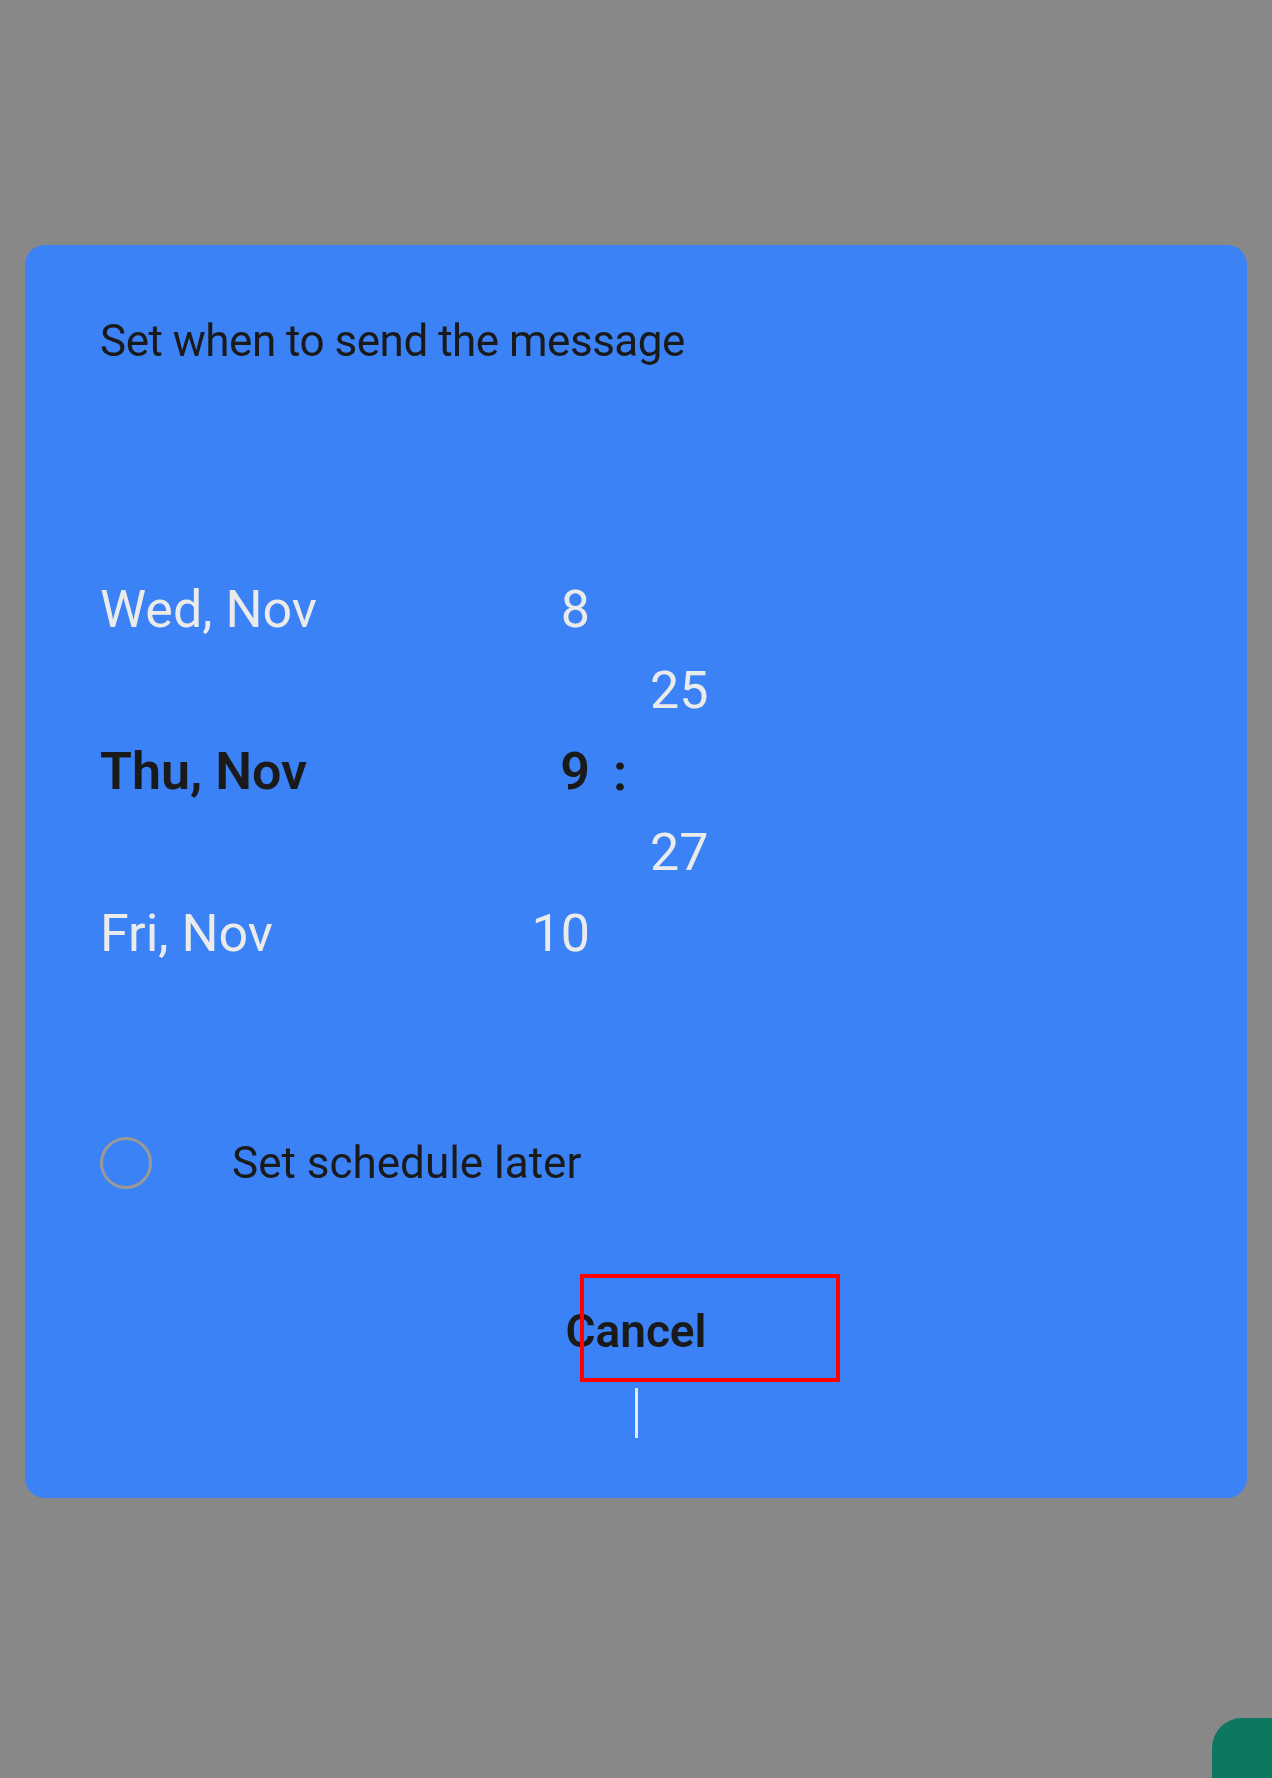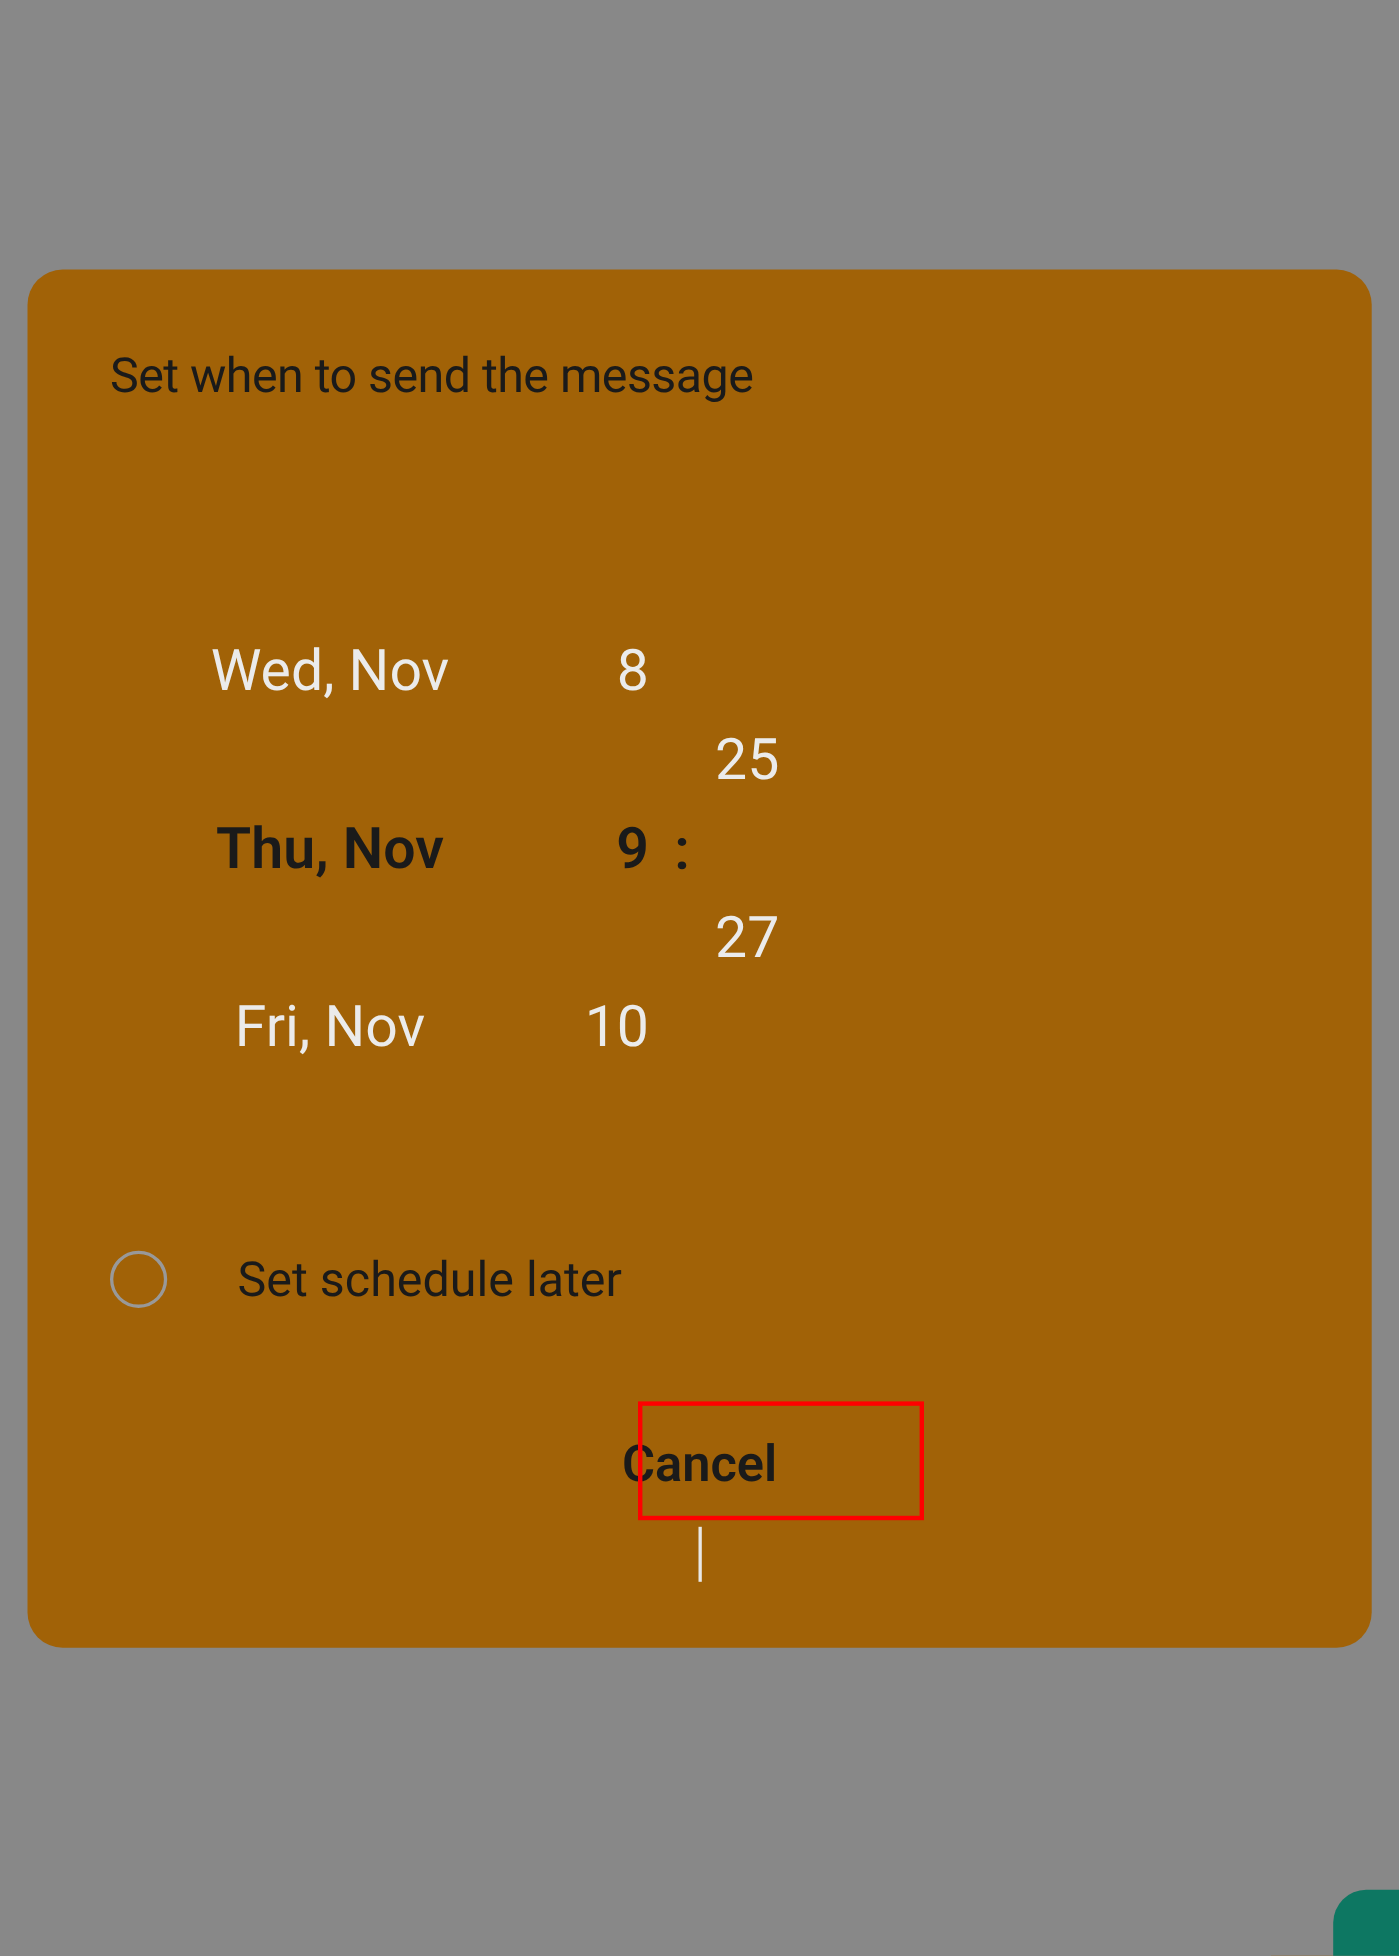--- a/index.html
+++ b/index.html
@@ -15,22 +15,22 @@
       font-family: -apple-system, BlinkMacSystemFont, "Segoe UI", Roboto, sans-serif;
       position: relative;
       overflow: hidden;
     }
     
     .modal {
       position: absolute;
       top: 245px;
       left: 25px;
       right: 25px;
-      background: #a16207;
-      border-radius: 32px;
+      background: #3b82f6;
+      border-radius: 20px;
       padding: 70px 0 60px 0;
     }
     
     .modal-title {
       font-size: 44px;
       font-weight: 400;
       color: #1a1a1a;
       padding: 0 75px;
       letter-spacing: -0.5px;
     }
@@ -40,21 +40,21 @@
       align-items: center;
       padding: 0 75px;
       margin-top: 130px;
       height: 550px;
       position: relative;
     }
     
     .picker-column {
       display: flex;
       flex-direction: column;
-      align-items: center;
+      align-items: flex-start;
       justify-content: center;
       height: 100%;
       position: relative;
     }
     
     .picker-column.date {
       flex: 0 0 400px;
     }
     
     .picker-column.hour {
@@ -104,21 +104,21 @@
     
     .picker-item.hidden {
       visibility: hidden;
     }
     
     .schedule-later {
       display: flex;
       align-items: center;
       padding: 0 75px;
       margin-top: 90px;
-      gap: 64px;
+      gap: 80px;
     }
     
     .radio-circle {
       width: 52px;
       height: 52px;
       border: 3px solid #999999;
       border-radius: 50%;
       flex-shrink: 0;
     }
     

